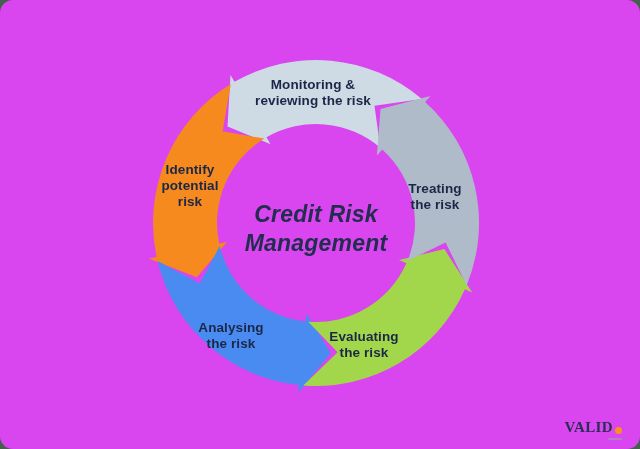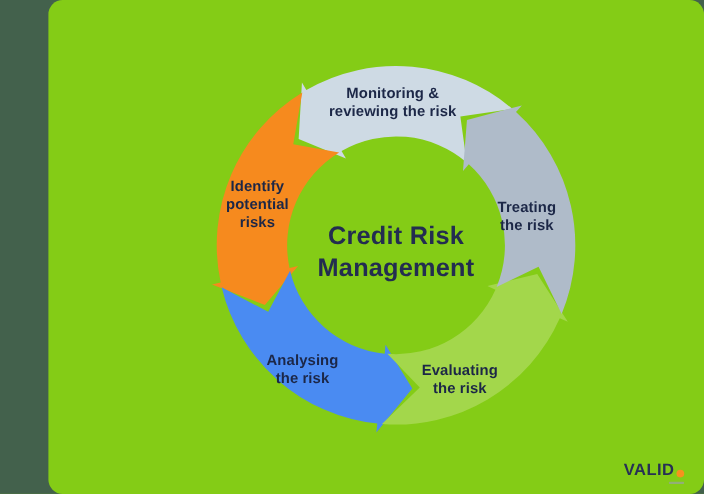--- a/index.html
+++ b/index.html
@@ -23,66 +23,68 @@
     font-size:13.5px;
     line-height:16px;
     color:#1C2747;
     text-align:center;
     white-space:pre-line;
     letter-spacing:.1px;
   }
   .lbl-monitoring{left:313px;top:93px;}
   .lbl-identify{left:190px;top:186px;}
   .lbl-analysing{left:231px;top:336px;}
-  .lbl-evaluating{left:374px;top:345px;}
+  .lbl-evaluating{left:364px;top:345px;}
   .lbl-treating{left:435px;top:197px;}
   .center-title{
     position:absolute;left:316px;top:229px;
     transform:translate(-50%,-50%);
     font-weight:bold;font-size:23px;line-height:29px;
     color:#232D50;text-align:center;white-space:pre-line;
     letter-spacing:.2px;
+    font-style:italic;
   }
   .logo{
     position:absolute;right:18px;bottom:13px;
     display:flex;align-items:baseline;
   }
   .logo-text{
     font-weight:bold;font-size:15px;letter-spacing:.4px;
     color:#272F55;
+    font-family:Liberation Serif, serif;
   }
   .logo-dot{
     width:7px;height:7px;border-radius:50%;
     background:#F6921E;margin-left:2px;
     align-self:flex-end;margin-bottom:2px;
   }
   .logo-tagline-mark{
     position:absolute;right:0;bottom:-4px;
     width:14px;height:2.5px;background:#9AA0AE;opacity:.65;
     border-radius:1px;
   }
 </style>
 </head>
 <body style="background: rgb(67, 97, 76);">
 
-<div class="card" style="background: #84cc16; margin-left: 44px;">
+<div class="card" style="background: #d946ef;">
 
   <svg id="ring-svg" viewBox="0 0 640 449">
       <path d="M 421.9 99.1 A 163 163 0 0 0 234.5 81.8 L 230.5 74.9 L 227.5 126.4 L 270.5 144.2 L 266.5 137.3 A 99 99 0 0 1 380.3 147.7 L 374.5 105.8 Z" fill="#CEDAE4"></path>
       <path d="M 230.8 84.0 A 163 163 0 0 0 156.6 256.9 L 148.7 258.6 L 196.8 277.3 L 227.0 241.9 L 219.2 243.6 A 99 99 0 0 1 264.3 138.6 L 222.6 131.2 Z" fill="#F68A1E"></path>
       <path d="M 157.5 261.1 A 163 163 0 0 0 299.0 385.1 L 298.1 393.1 L 330.8 353.2 L 306.5 313.5 L 305.7 321.5 A 99 99 0 0 1 219.7 246.1 L 199.8 283.5 Z" fill="#4A8BF2"></path>
       <path d="M 303.2 385.5 A 163 163 0 0 0 464.9 289.3 L 472.2 292.6 L 444.4 249.1 L 399.1 260.0 L 406.4 263.3 A 99 99 0 0 1 308.2 321.7 L 337.6 352.2 Z" fill="#A3D74B"></path>
       <path d="M 466.6 285.4 A 163 163 0 0 0 425.1 101.9 L 430.4 95.9 L 380.5 109.0 L 376.9 155.4 L 382.2 149.4 A 99 99 0 0 1 407.5 260.9 L 445.6 242.4 Z" fill="#AFBBC9"></path>
     </svg>
 
   <div class="seg-label lbl-monitoring">Monitoring &amp;
 reviewing the risk</div>
   <div class="seg-label lbl-identify">Identify
 potential
-risks</div>
+risk</div>
   <div class="seg-label lbl-analysing">Analysing
 the risk</div>
   <div class="seg-label lbl-evaluating">Evaluating
 the risk</div>
   <div class="seg-label lbl-treating">Treating
 the risk</div>
 
   <div class="center-title">Credit Risk
 Management</div>
 

